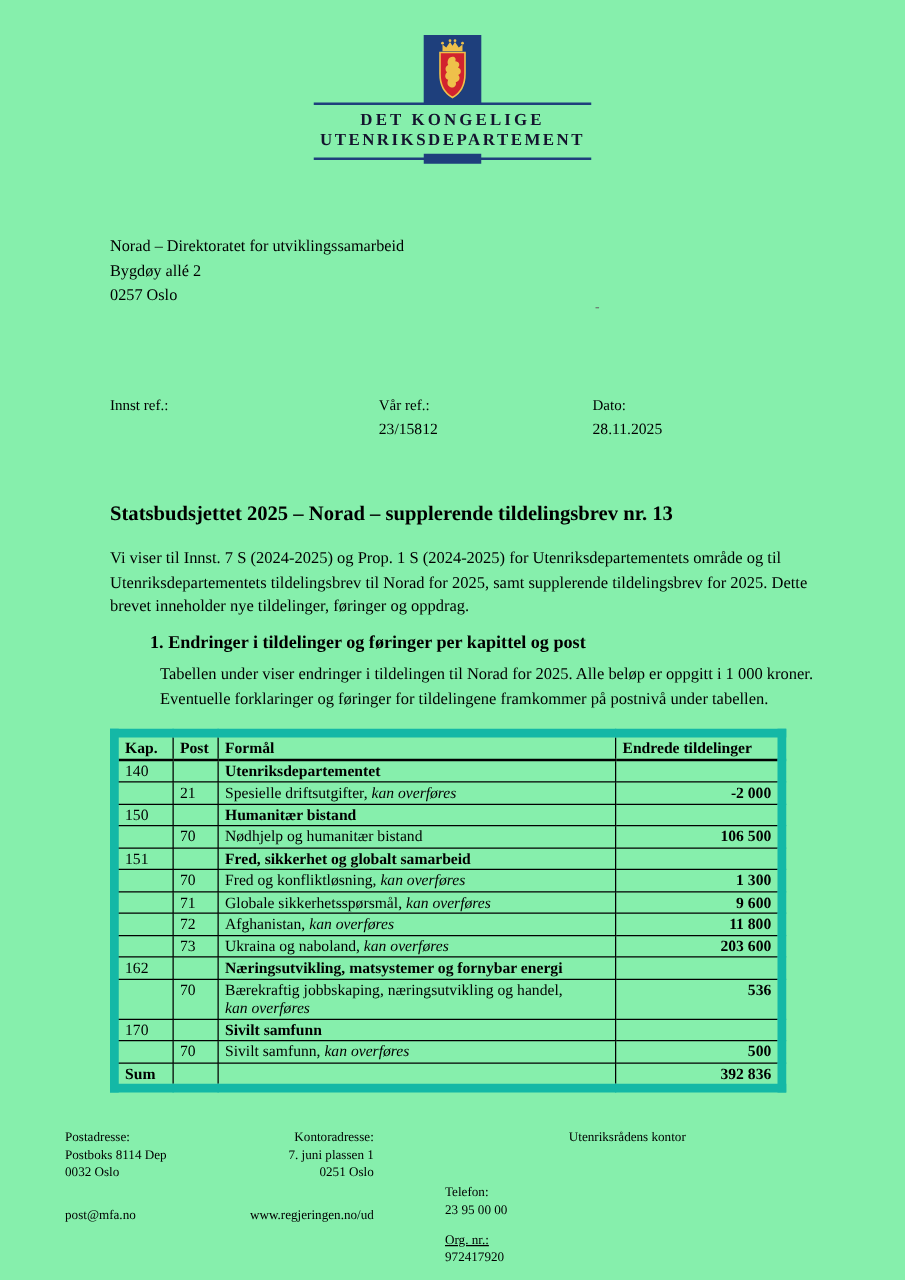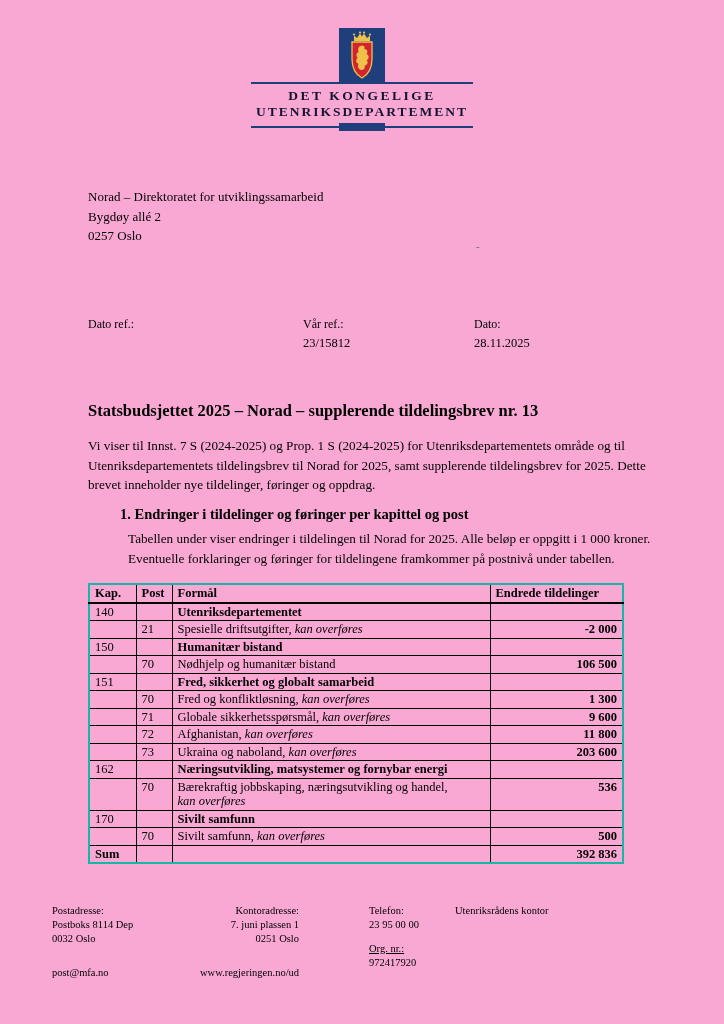--- a/index.html
+++ b/index.html
@@ -1,19 +1,19 @@
 <!DOCTYPE html>
 <html><head>
 <meta charset="utf-8">
 <style>
   html,body{margin:0;padding:0;background:#888;}
   .page{
     position:relative;
     width:724px;height:1024px;
-    background:#f9a8d4;
+    background:#86efac;
     margin:0 auto;
     font-family:"Liberation Serif","DejaVu Serif",serif;
     color:#000;
     overflow:hidden;
   }
   
   .logo{position:absolute;top:28px;left:0;right:0;display:flex;flex-direction:column;align-items:center;}
   .crest{width:46px;height:56px;background:#1e3f7c;z-index:2;display:block;}
   .crest svg{display:block;width:46px;height:56px;}
   .logo-rule-top{width:222px;height:2px;background:#1e3f7c;margin-top:-2px;}
@@ -32,40 +32,40 @@
   .refs .lbl-dato{position:absolute;left:474px;top:0;}
   .refs .val-var{position:absolute;left:303px;top:19px;font-size:12.5px;}
   .refs .val-dato{position:absolute;left:474px;top:19px;font-size:12.5px;}
   
   .title{position:absolute;left:88px;top:401px;width:575px;font-size:16.5px;font-weight:bold;}
   .intro{position:absolute;left:88px;top:436px;width:566px;font-size:13.2px;line-height:19.5px;text-align:left;}
   .sec-heading{position:absolute;left:120px;top:506px;width:540px;font-size:14.5px;font-weight:bold;}
   .sec-body{position:absolute;left:88px;top:529px;width:566px;font-size:13.2px;line-height:19.5px;margin-left:40px;}
   
   .tbl-wrap{position:absolute;left:88px;top:583px;width:534px;}
-  table.budget{border-collapse:collapse;width:534px;border:2px solid #14b8a6;table-layout:fixed;}
+  table.budget{border-collapse:collapse;width:534px;border:7px solid #14b8a6;table-layout:fixed;}
   table.budget th,table.budget td{
     border:1px solid #000;
     font-size:12.5px;
     padding:1px 5px;
     line-height:14.5px;
     vertical-align:top;
     overflow:hidden;
     white-space:normal;
   }
   table.budget th{text-align:left;font-weight:bold;border-bottom:2px solid #000;}
   td.col-amount,th.col-amount{text-align:right;font-weight:bold;}
   .b{font-weight:bold;}
   table.budget em{font-style:italic;}
   
   .footer{position:absolute;left:0;top:0;width:724px;height:1024px;pointer-events:none;font-size:10.5px;line-height:14px;}
   .fcol{position:absolute;top:904px;}
   .fcol1{left:52px;}
   .fcol2{left:200px;text-align:right;}
-  .fcol3{left:369px;}
+  .fcol3{left:356px;margin-top:44px;}
   .fcol4{left:455px;}
   .gap20{margin-top:20px;}
   .gap10{margin-top:10px;text-decoration:underline;}
 </style>
 </head>
 <body>
 
 <div class="page">
 
   <div class="logo">
@@ -92,21 +92,21 @@
 
   <div class="recipient">
     <div>Norad – Direktoratet for utviklingssamarbeid</div>
     <div>Bygdøy allé 2</div>
     <div>0257 Oslo</div>
   </div>
 
   <div class="stray-mark">-</div>
 
   <div class="refs">
-    <span class="lbl-deres">Dato ref.:</span>
+    <span class="lbl-deres">Innst ref.:</span>
     <span class="lbl-var">Vår ref.:</span>
     <span class="lbl-dato">Dato:</span>
     <span class="val-var">23/15812</span>
     <span class="val-dato">28.11.2025</span>
   </div>
 
   <div class="title">Statsbudsjettet 2025 – Norad – supplerende tildelingsbrev nr. 13</div>
   <div class="intro">Vi viser til Innst. 7 S (2024-2025) og Prop. 1 S (2024-2025) for Utenriksdepartementets område og til Utenriksdepartementets tildelingsbrev til Norad for 2025, samt supplerende tildelingsbrev for 2025. Dette brevet inneholder nye tildelinger, føringer og oppdrag.</div>
 
   <div class="sec-heading">1. Endringer i tildelinger og føringer per kapittel og post</div>

